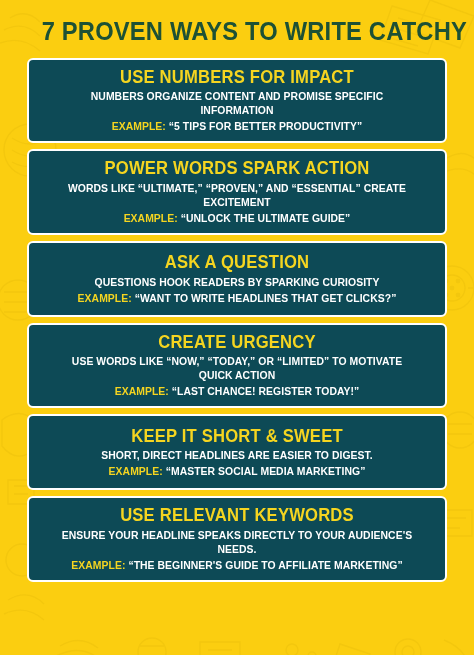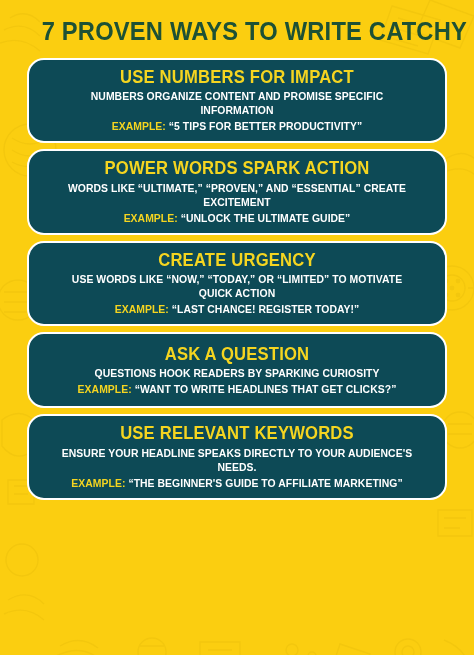--- a/index.html
+++ b/index.html
@@ -52,21 +52,21 @@
   }
   .cards {
     display: flex;
     flex-direction: column;
     gap: 6px;
     padding-bottom: 14px;
   }
   .card {
     background: #0D4A56;
     border: 2px solid #FFFFFF;
-    border-radius: 17px;
+    border-radius: 6px;
     box-sizing: border-box;
     padding: 7px 12px 8px 12px;
     text-align: center;
     min-height: 76px;
     display: flex;
     flex-direction: column;
     justify-content: center;
   }
   .card-heading {
     color: #F5D520;
@@ -178,38 +178,46 @@
       <div class="card">
         <div class="card-heading">Power Words Spark Action</div>
         <div class="card-desc">Words like “ultimate,” “proven,” and “essential” create excitement</div>
         <div class="card-example">
           <span class="example-label">Example:</span>
           <span class="example-text">“Unlock the Ultimate Guide”</span>
         </div>
       </div>
 
       <div class="card">
+        <div class="card-heading">Ask a Question</div>
+        <div class="card-desc">Questions hook readers by sparking curiosity</div>
+        <div class="card-example">
+          <span class="example-label">Example:</span>
+          <span class="example-text">“Want to Write Headlines That Get Clicks?”</span>
+        </div>
+      </div>
+
+      <div class="card">
         <div class="card-heading">Create Urgency</div>
         <div class="card-desc">Use words like “now,” “today,” or “limited” to motivate quick action</div>
         <div class="card-example">
           <span class="example-label">Example:</span>
           <span class="example-text">“Last Chance! Register Today!”</span>
         </div>
       </div>
 
-      <div class="card">
-        <div class="card-heading">Ask a Question</div>
-        <div class="card-desc">Questions hook readers by sparking curiosity</div>
-        <div class="card-example">
-          <span class="example-label">Example:</span>
-          <span class="example-text">“Want to Write Headlines That Get Clicks?”</span>
-        </div>
-      </div>
-
-
+
+      <div class="card">
+        <div class="card-heading">Keep It Short &amp; Sweet</div>
+        <div class="card-desc">Short, direct headlines are easier to digest.</div>
+        <div class="card-example">
+          <span class="example-label">Example:</span>
+          <span class="example-text">“Master Social Media Marketing”</span>
+        </div>
+      </div>
 
       <div class="card">
         <div class="card-heading">Use Relevant Keywords</div>
         <div class="card-desc">Ensure your headline speaks directly to your audience's needs.</div>
         <div class="card-example">
           <span class="example-label">Example:</span>
           <span class="example-text">“The Beginner's Guide to Affiliate Marketing”</span>
         </div>
       </div>
 

